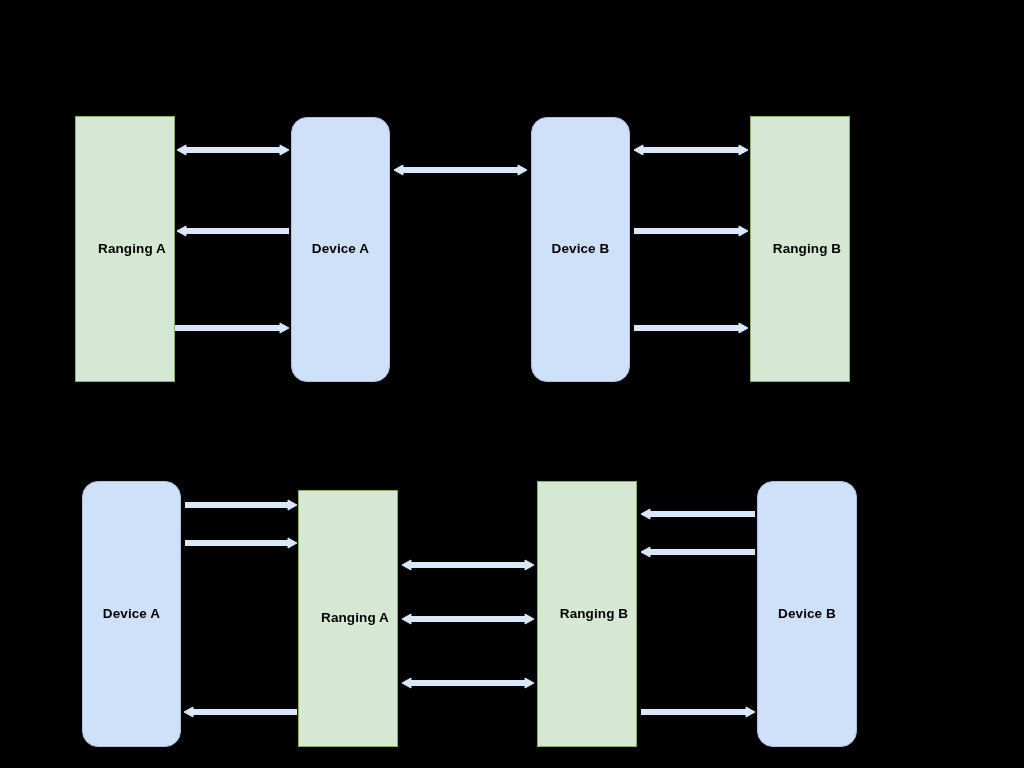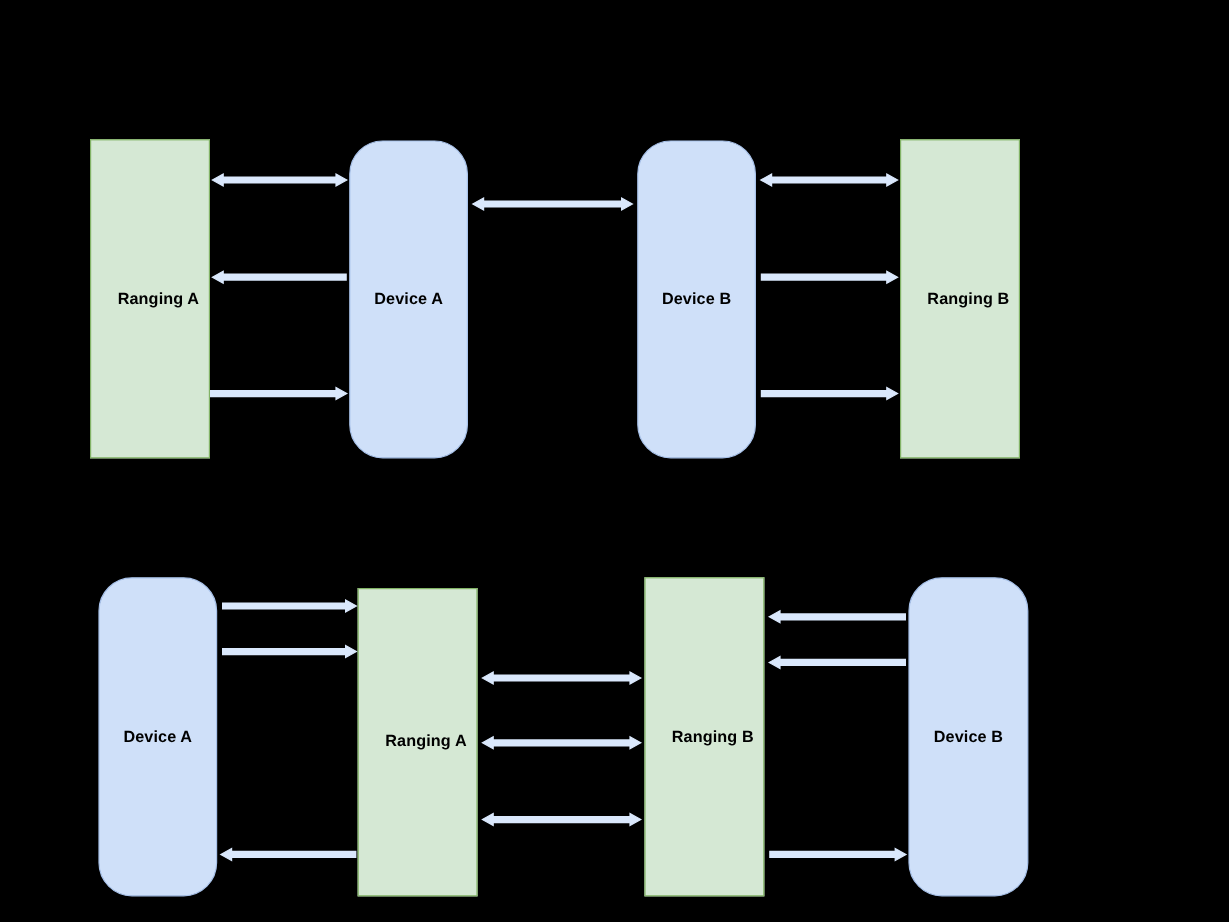--- a/index.html
+++ b/index.html
@@ -36,21 +36,21 @@
     user-select: none;
   }
   .node.green {
     background: #d5e8d4;
     border: 1px solid #82b366;
     padding-left: 14px;
   }
   .node.blue {
     background: #cfe0f9;
     border: 1px solid #a8c2ea;
-    border-radius: 28px;
+    border-radius: 16px;
     justify-content: center;
   }
   .node .label {
     pointer-events: none;
   }
   svg.edges {
     position: absolute;
     left: 0;
     top: 0;
     width: 1024px;

